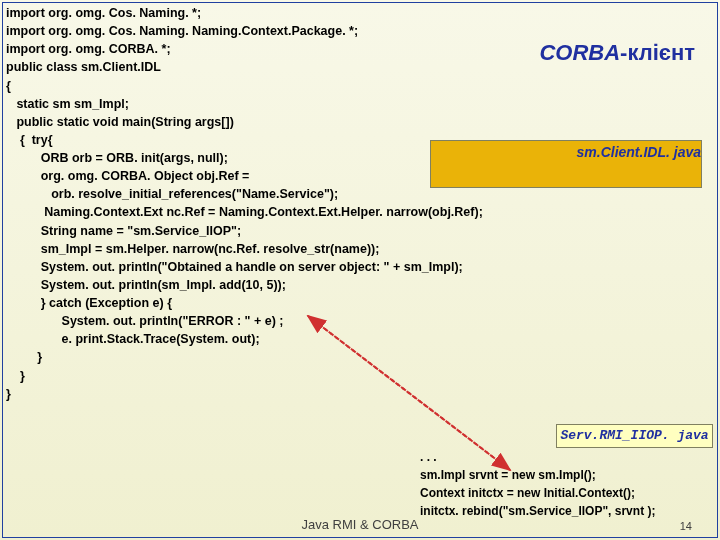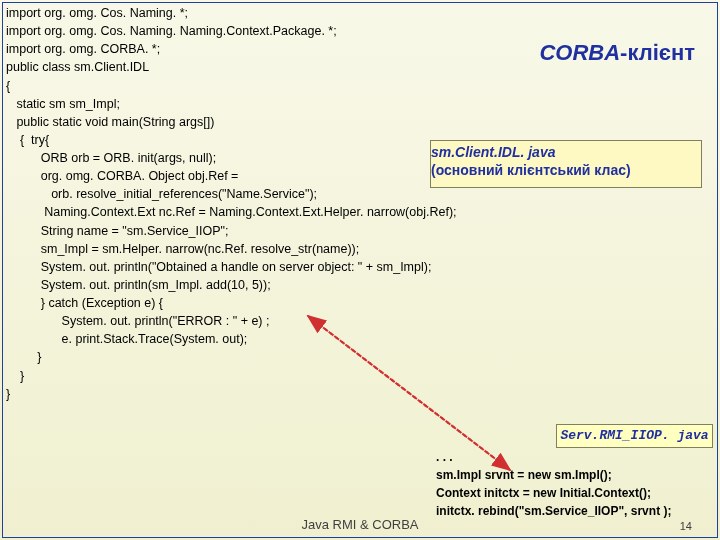--- a/index.html
+++ b/index.html
@@ -18,21 +18,21 @@
     left: 2px;
     width: 714px;
     height: 534px;
     border: 1px solid #2040a0;
   }
   .code-block {
     position: absolute;
     top: 4px;
     left: 6px;
     font-size: 12.5px;
-    font-weight: normal;
+    font-weight: bold;
     color: #000;
     line-height: 1.45;
     white-space: pre;
   }
   .title {
     position: absolute;
     top: 40px;
     right: 25px;
     font-size: 22px;
     font-weight: bold;
@@ -41,23 +41,23 @@
   .title .corba {
     font-style: italic;
     margin-top: 22px;
   }
   .yellow-box-1 {
     position: absolute;
     top: 140px;
     left: 430px;
     width: 270px;
     height: 44px;
-    background: #fef9c3;
+    background: #eab308;
     border: 1px solid #808060;
-    text-align: left;
+    text-align: right;
     font-size: 14px;
     color: #2030a0;
     font-weight: bold;
     line-height: 1.3;
     padding-top: 2px;
   }
   .yellow-box-1 .filename {
     font-style: italic;
   }
   .yellow-box-2 {
@@ -73,21 +73,21 @@
     color: #2030a0;
     font-weight: bold;
     font-family: 'Courier New', monospace;
     font-style: italic;
     line-height: 22px;
     margin-left: 6px;
   }
   .corner-code {
     position: absolute;
     top: 448px;
-    left: 436px;
+    left: 420px;
     font-size: 12px;
     font-weight: bold;
     color: #000;
     line-height: 1.5;
     white-space: pre;
   }
   .footer {
     position: absolute;
     bottom: 8px;
     left: 0;
@@ -139,21 +139,20 @@
 <span>         }</span>
 <span>    }</span>
 <span>}</span></div>
 
 <div class="title">
   <span class="corba">CORBA</span><span>-клієнт</span>
 </div>
 
 <div class="yellow-box-1">
   <span class="filename">sm.Client.IDL. java</span><br>
-  <span>(основний клієнтський клас)</span>
 </div>
 
 <div class="yellow-box-2">
   <span>Serv.RMI_IIOP. java</span>
 </div>
 
 <div class="corner-code"><span>. . .</span>
 <span>sm.Impl srvnt = new sm.Impl();</span>
 <span>Context initctx = new Initial.Context();</span>
 <span>initctx. rebind("sm.Service_IIOP", srvnt );</span></div>

